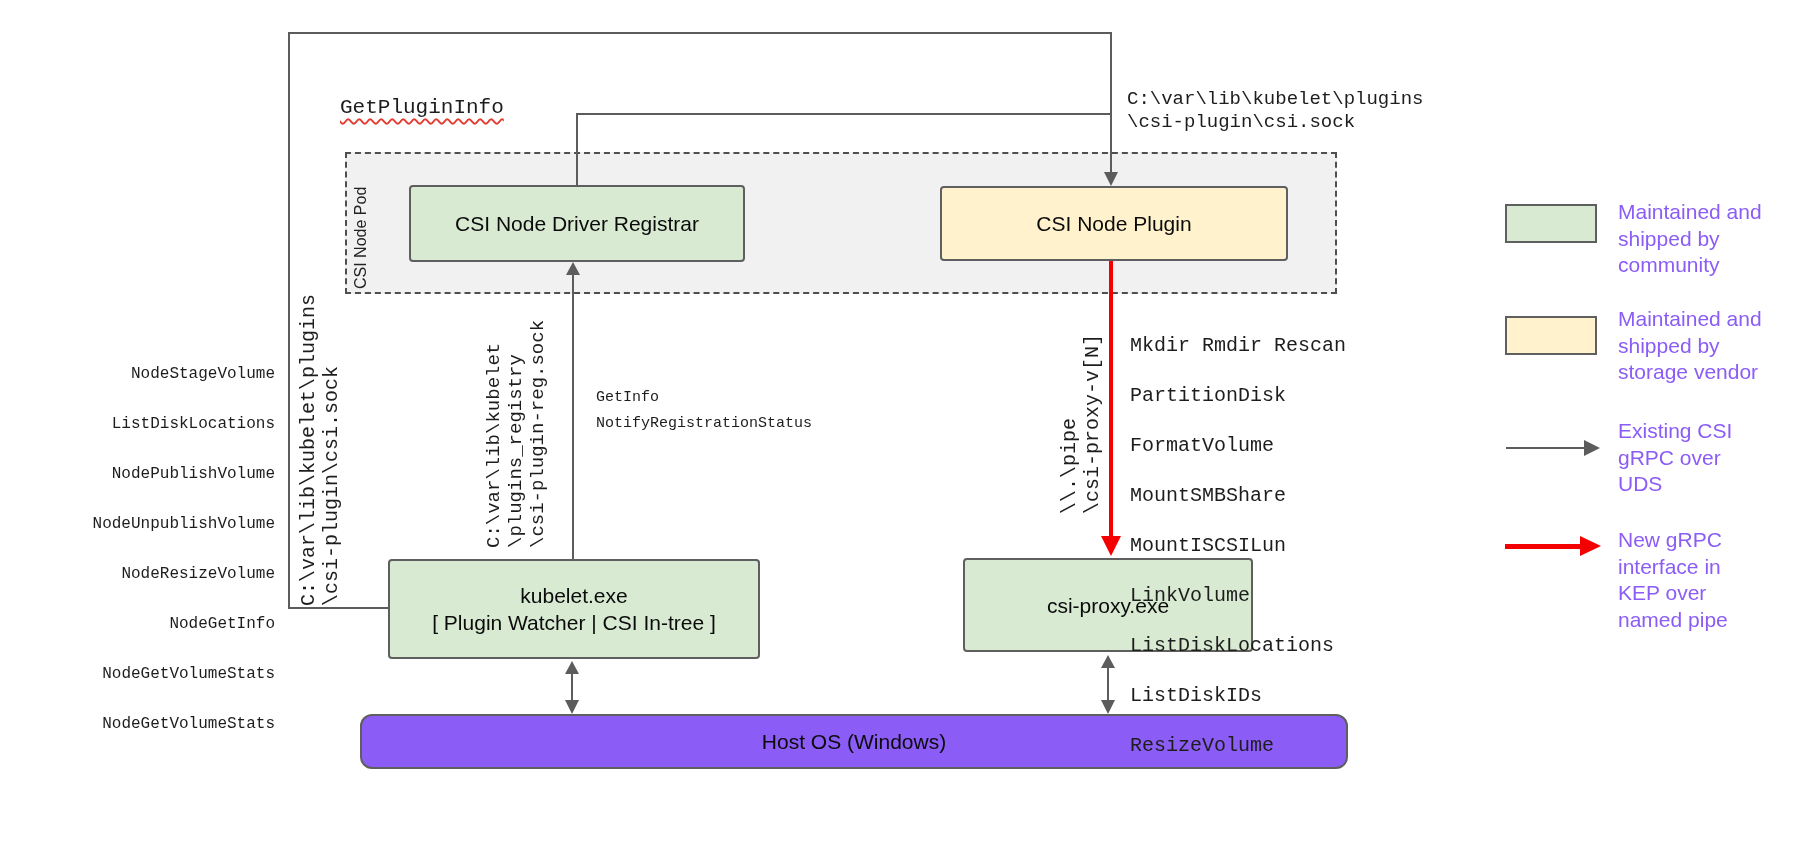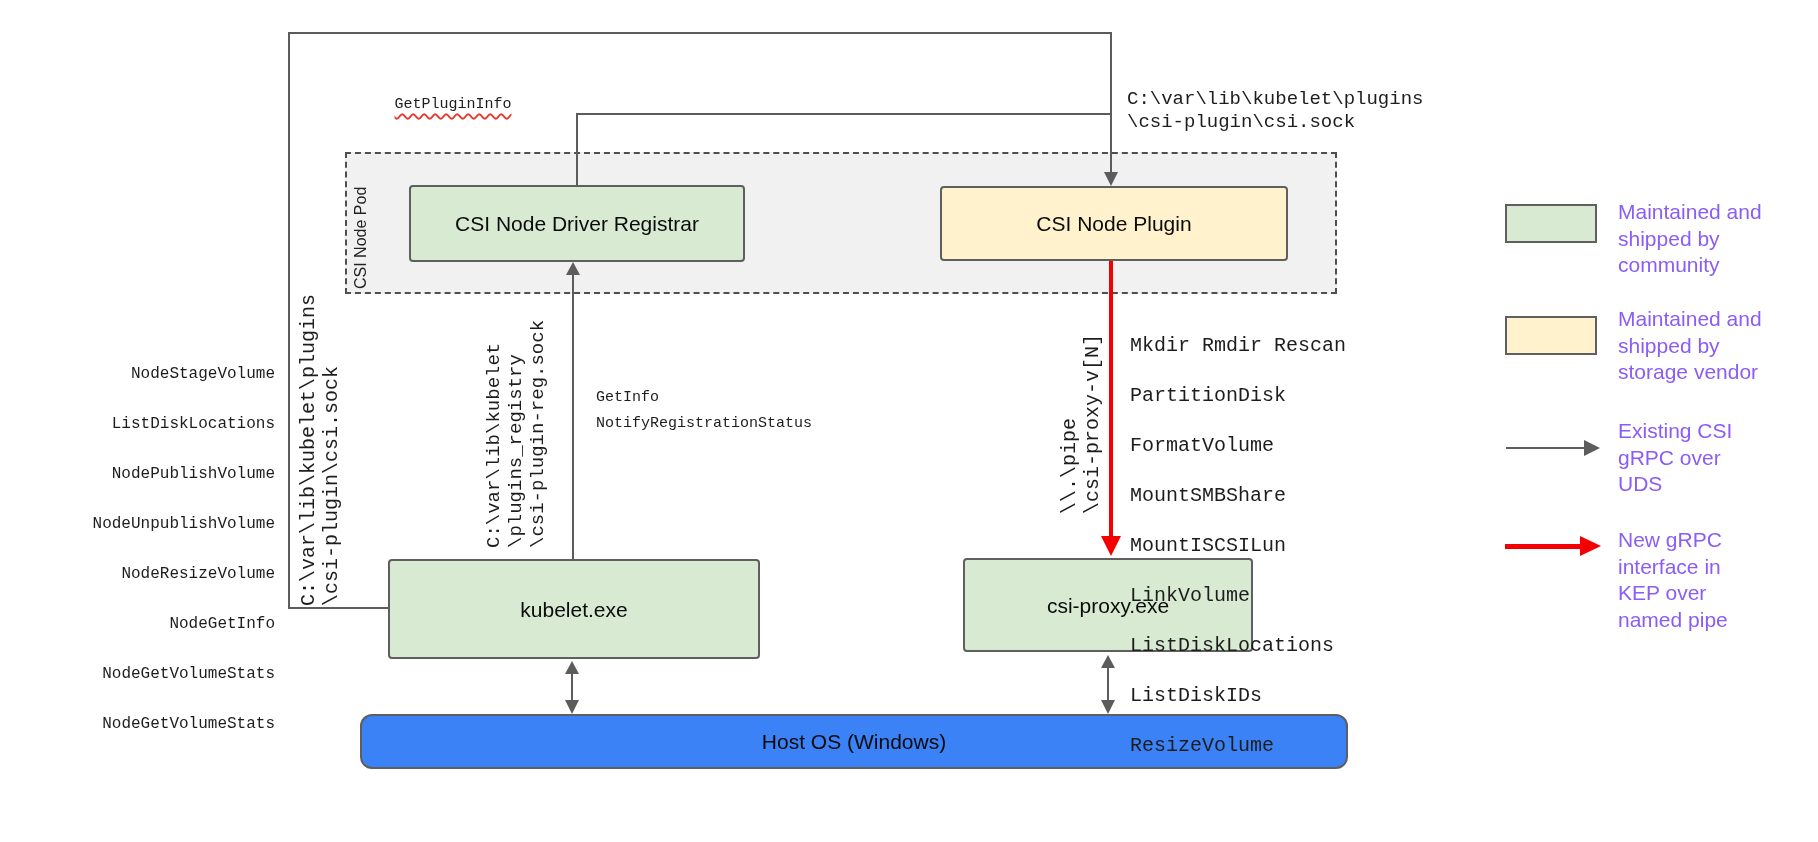--- a/index.html
+++ b/index.html
@@ -69,27 +69,28 @@
   <div class="vline" style="left:1107px;top:666px;height:37px;"></div>
   <div class="arr up" style="left:1101px;top:655px;"></div>
   <div class="arr down" style="left:1101px;top:700px;"></div>
 
   <div class="box" style="left:409px;top:185px;width:336px;height:77px;background:#d9ead3;">CSI Node Driver Registrar</div>
 
   <div class="box" style="left:940px;top:186px;width:348px;height:75px;background:#fff2cc;">CSI Node Plugin</div>
 
   <div class="box" style="left:388px;top:559px;width:372px;height:100px;background:#d9ead3;flex-direction:column;">
     <div>kubelet.exe</div>
+    <div>[ Plugin Watcher | CSI In-tree ]</div>
   </div>
 
   <div class="box" style="left:963px;top:558px;width:290px;height:94px;background:#d9ead3;">csi-proxy.exe</div>
 
-  <div class="box" style="left:360px;top:714px;width:988px;height:55px;background:#3b82f6;border-radius:12px;">Host OS (Windows)</div>
+  <div class="box" style="left:360px;top:714px;width:988px;height:55px;background:#8b5cf6;border-radius:12px;">Host OS (Windows)</div>
 
-  <div class="txt mono squiggle" style="left:340px;top:96px;width:226px;text-align:center;font-size:15px;">GetPluginInfo</div>
+  <div class="txt mono squiggle" style="left:340px;top:96px;width:226px;text-align:left;font-size:21px;">GetPluginInfo</div>
 
   <div class="txt mono" style="left:1127px;top:88px;font-size:19px;line-height:23px;white-space:pre-line;">C:\var\lib\kubelet\plugins
 \csi-plugin\csi.sock</div>
 
   <div class="txt mono" style="left:30px;top:337px;width:245px;text-align:right;font-size:16px;line-height:25px;white-space:pre-line;">
     <div>NodeStageVolume</div>
     <div>ListDiskLocations</div>
     <div>NodePublishVolume</div>
     <div>NodeUnpublishVolume</div>
     <div>NodeResizeVolume</div>

